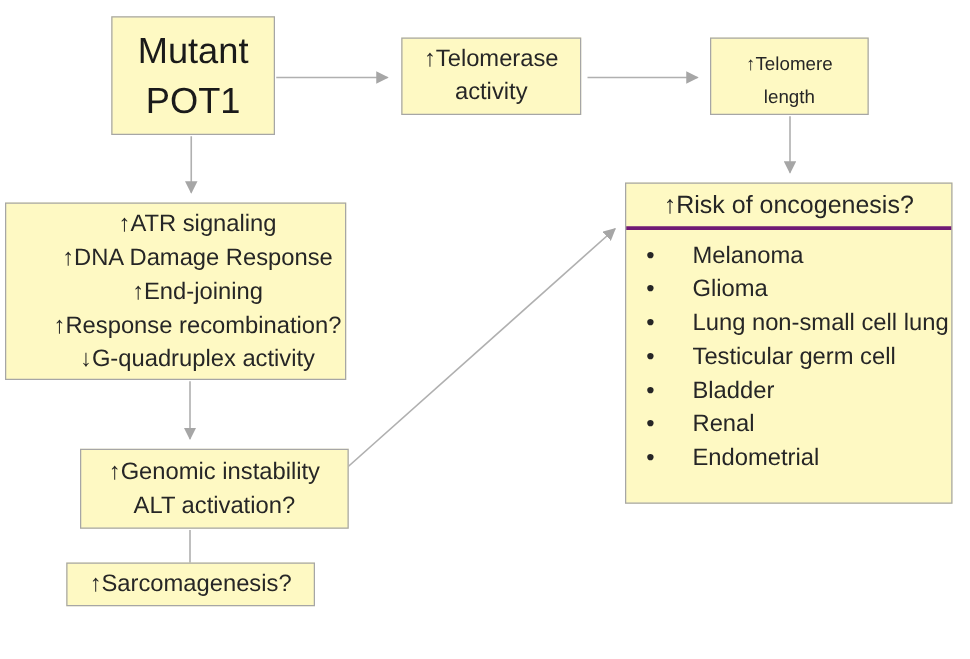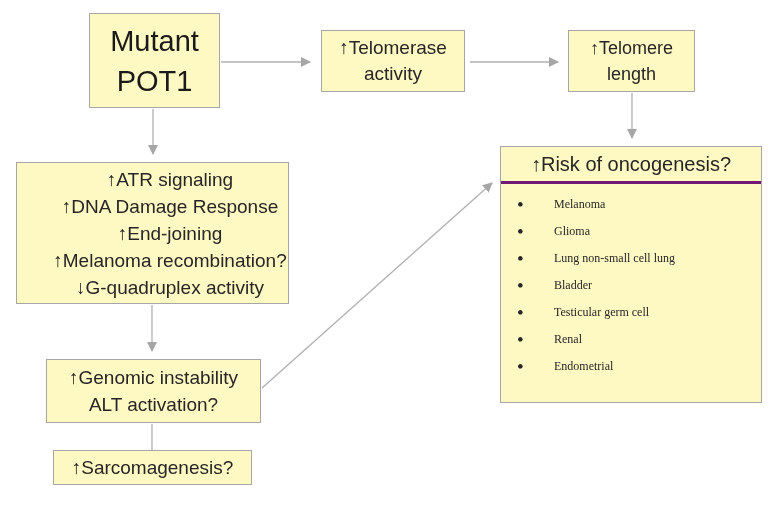--- a/index.html
+++ b/index.html
@@ -34,28 +34,28 @@
   #node-pot1 {
     left: 89px; top: 13px; width: 131px; height: 95px;
     font-size: 29px; line-height: 40px; color: #1a1a1a;
   }
   #node-telomerase {
     left: 321px; top: 30px; width: 144px; height: 62px;
     font-size: 19px; line-height: 26px;
   }
   #node-telomere {
     left: 568px; top: 30px; width: 127px; height: 62px;
-    font-size: 18px; line-height: 26px;
+    font-size: 15px; line-height: 26px; justify-content: flex-end;
   }
   #node-atr {
-    left: 16px; top: 162px; width: 273px; height: 142px;
+    left: 4px; top: 162px; width: 273px; height: 142px;
     font-size: 19px; line-height: 27px; padding-left: 35px;
   }
   #node-genomic {
-    left: 46px; top: 359px; width: 215px; height: 64px;
+    left: 64px; top: 359px; width: 215px; height: 64px;
     font-size: 19px; line-height: 27px;
   }
   #node-sarcoma {
     left: 53px; top: 450px; width: 199px; height: 35px;
     font-size: 19px; line-height: 24px;
   }
   #node-risk {
     left: 500px; top: 146px; width: 262px; height: 257px;
     justify-content: flex-start;
     align-items: stretch;
@@ -65,22 +65,21 @@
     height: 37px;
     border-bottom: 3px solid #701a75;
     display: flex;
     align-items: center;
     justify-content: center;
     font-size: 20px;
   }
   #risk-list {
     list-style: none;
     padding: 7px 0 0 0;
-    font-size: 12px;
-    font-family: Liberation Serif, serif;
+    font-size: 19px;
   }
   #risk-list li {
     position: relative;
     padding-left: 53px;
     line-height: 27px;
     white-space: nowrap;
   }
   #risk-list li::before {
     content: "\2022";
     position: absolute;
@@ -122,39 +121,39 @@
 
   <div class="node" id="node-telomere">
     <div class="line">↑Telomere</div>
     <div class="line">length</div>
   </div>
 
   <div class="node" id="node-atr">
     <div class="line">↑ATR signaling</div>
     <div class="line">↑DNA Damage Response</div>
     <div class="line">↑End-joining</div>
-    <div class="line">↑Melanoma recombination?</div>
+    <div class="line">↑Response recombination?</div>
     <div class="line">↓G-quadruplex activity</div>
   </div>
 
   <div class="node" id="node-genomic">
     <div class="line">↑Genomic instability</div>
     <div class="line">ALT activation?</div>
   </div>
 
   <div class="node" id="node-sarcoma">
     <div class="line">↑Sarcomagenesis?</div>
   </div>
 
   <div class="node" id="node-risk">
     <div id="risk-header">↑Risk of oncogenesis?</div>
     <ul id="risk-list">
       <li>Melanoma</li>
       <li>Glioma</li>
       <li>Lung non-small cell lung</li>
+      <li>Testicular germ cell</li>
       <li>Bladder</li>
-      <li>Testicular germ cell</li>
       <li>Renal</li>
       <li>Endometrial</li>
     </ul>
   </div>
 
 </div>
 
 </body></html>

